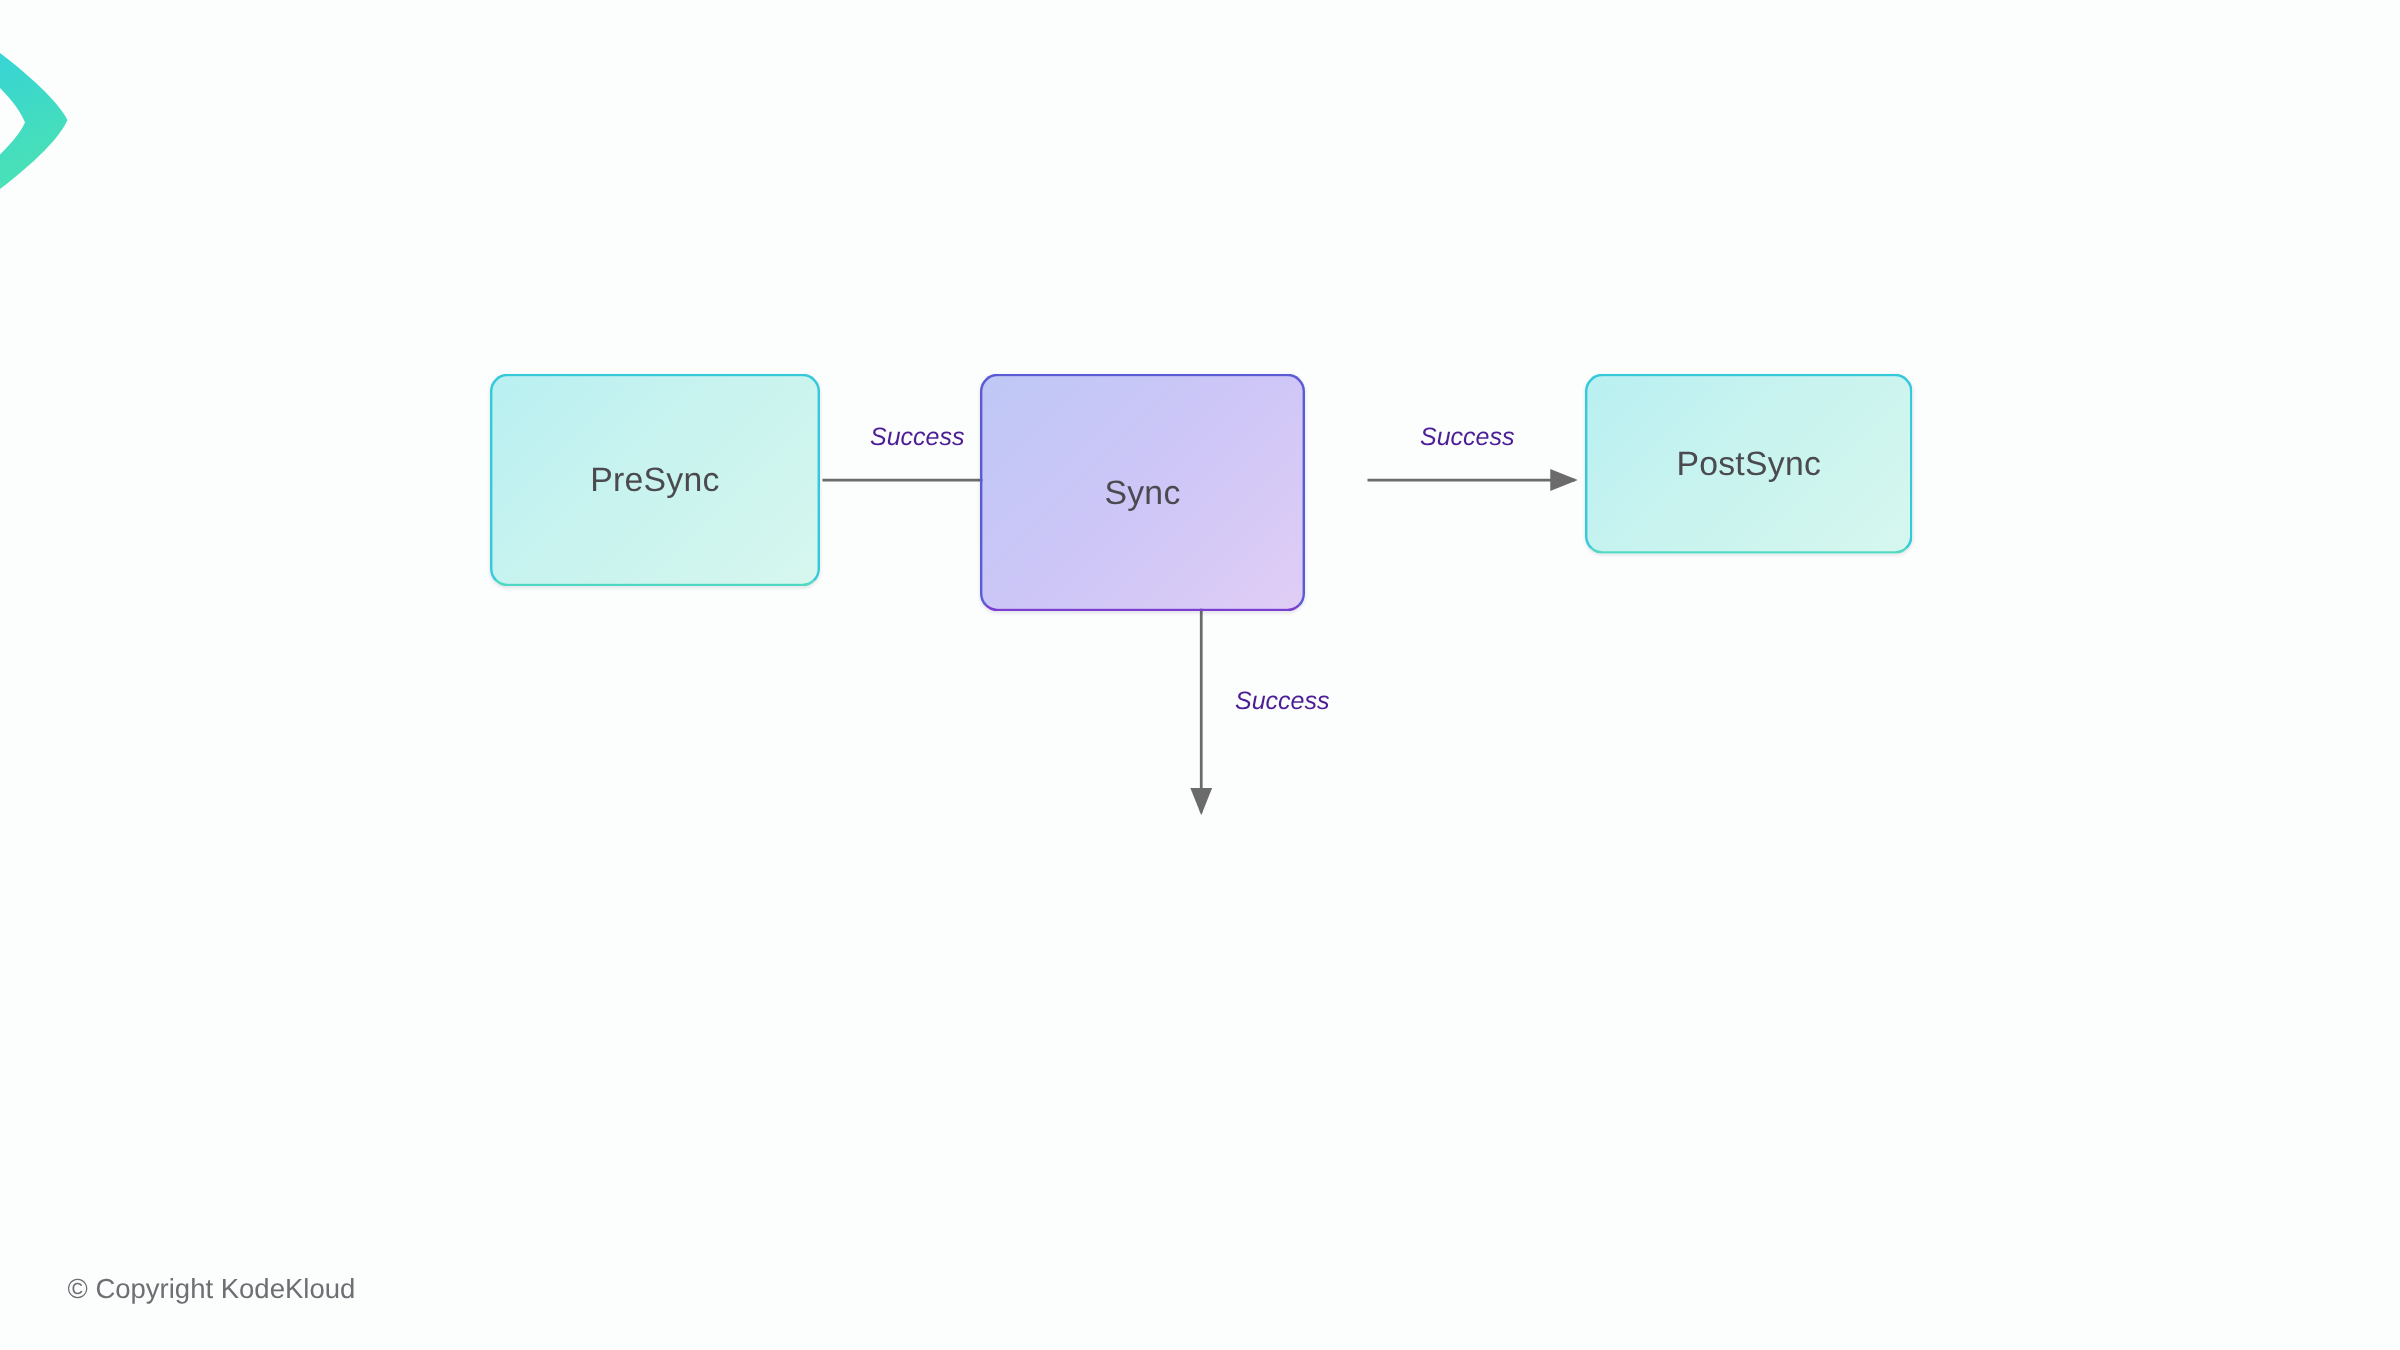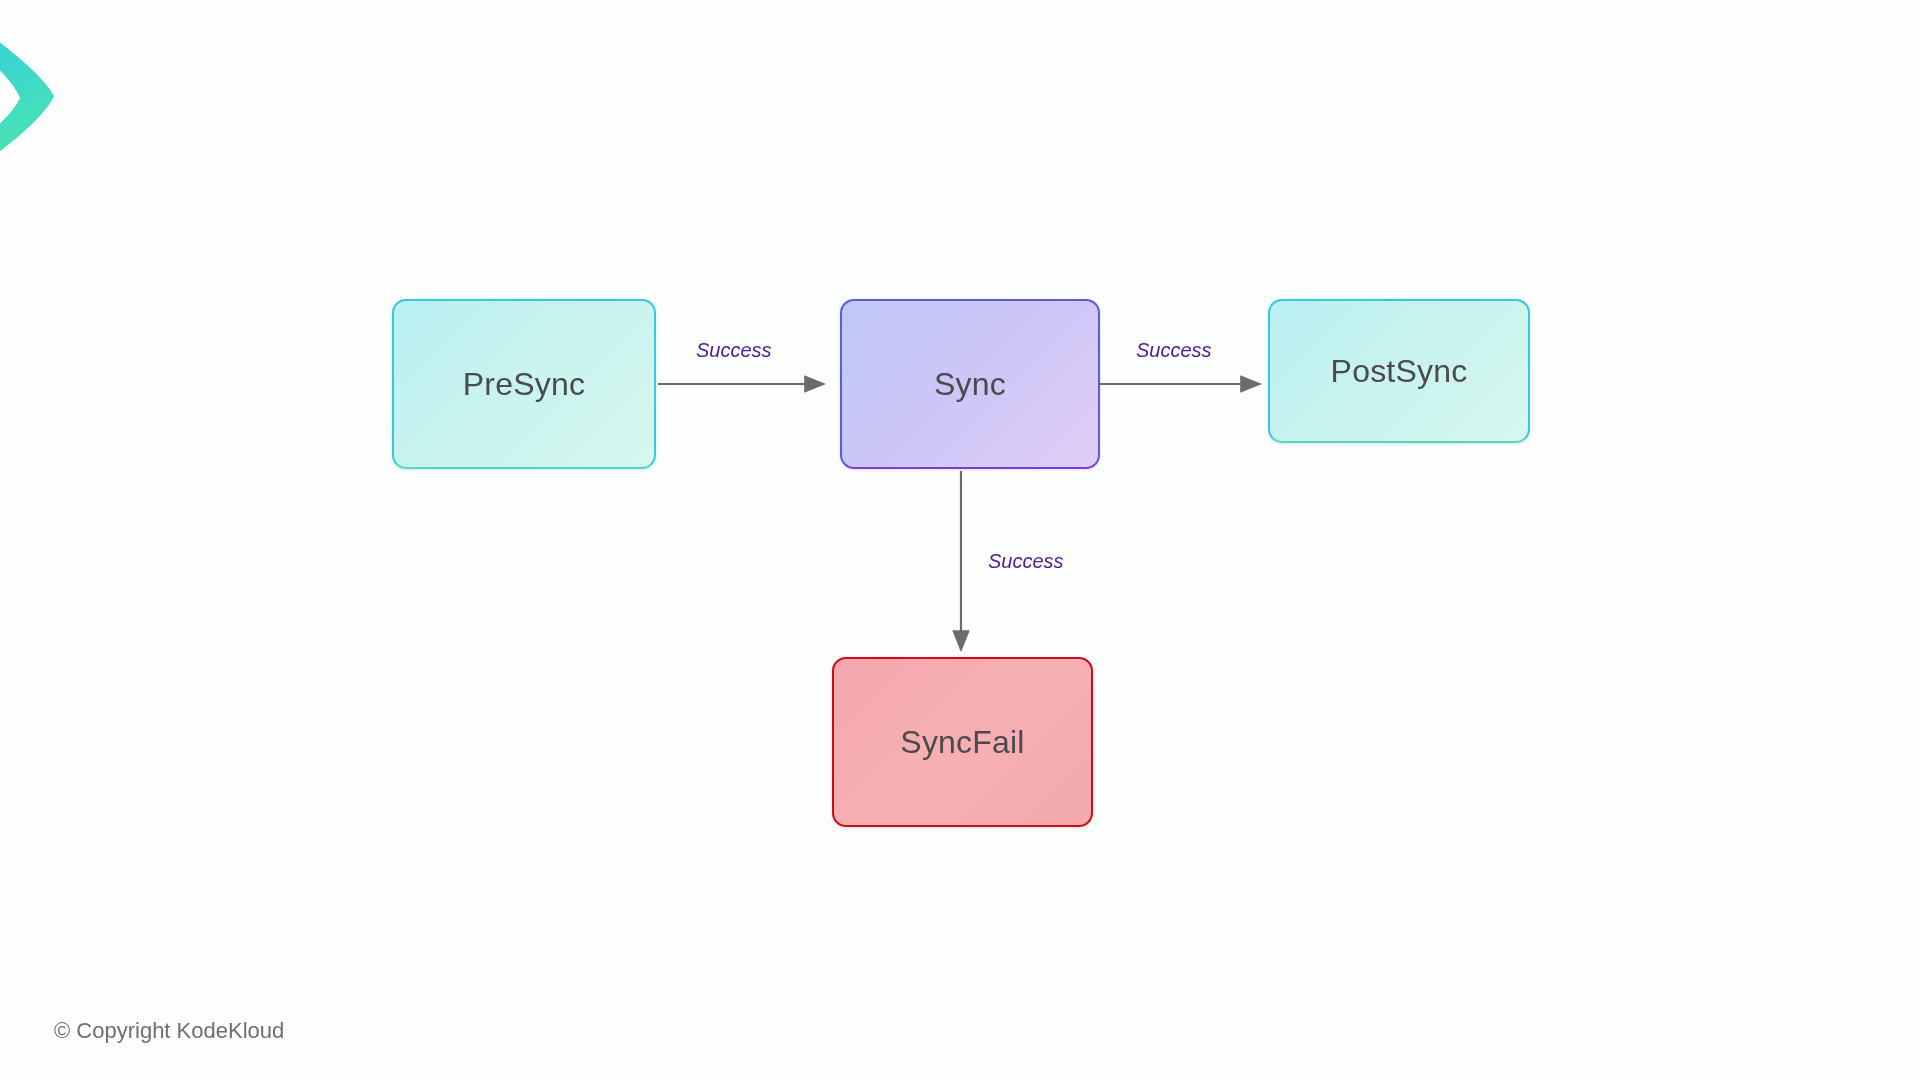--- a/index.html
+++ b/index.html
@@ -58,21 +58,21 @@
     pointer-events: none;
   }
 
   .node {
     position: absolute;
     box-sizing: border-box;
     border-radius: 14px;
     display: flex;
     align-items: center;
     justify-content: center;
-    font-size: 32px;
+    font-size: 27px;
     font-weight: 400;
     color: #4a4a4f;
     letter-spacing: 0.2px;
     box-shadow: 0 1px 3px rgba(30, 40, 60, 0.13);
   }
 
   .node--hook {
     background: linear-gradient(135deg, #b9f0f2 0%, #c8f3ef 45%, #d6f7ee 100%);
     border: 2px solid #35c9da;
     border-bottom-color: #4fd8c2;
@@ -81,21 +81,21 @@
     background: linear-gradient(135deg, #bfc8f6 0%, #cdc6f7 50%, #e0cdf5 100%);
     border: 2px solid #5b5bd6;
     border-bottom-color: #7a3fd0;
   }
   .node--fail {
     background: linear-gradient(135deg, #f4a7ae 0%, #f6b0b4 50%, #f3a9ae 100%);
     border: 2px solid #d10b16;
   }
 
   #node-presync  { left: 392px;  top: 299px; width: 264px; height: 170px; }
-  #node-sync     { left: 840px;  top: 299px; width: 260px; height: 170px; }
+  #node-sync     { left: 784px;  top: 299px; width: 260px; height: 190px; }
   #node-postsync { left: 1268px; top: 299px; width: 262px; height: 144px; }
   #node-syncfail { left: 832px;  top: 657px; width: 261px; height: 170px; }
 
   .edge-label {
     position: absolute;
     font-size: 20px;
     color: #4c1d95;
     white-space: nowrap;
     font-style: italic;
   }
@@ -152,23 +152,20 @@
   </div>
 
   <div class="node node--sync" id="node-sync">
     <span>Sync</span>
   </div>
 
   <div class="node node--hook" id="node-postsync">
     <span>PostSync</span>
   </div>
 
-  <div class="node node--fail" id="node-syncfail">
-    <span>SyncFail</span>
-  </div>
 
   <div class="edge-label" id="label-success-1">Success</div>
 
   <div class="edge-label" id="label-success-2">Success</div>
 
   <div class="edge-label" id="label-failure">Success</div>
 </div>
 
 <div class="footer-copyright">© Copyright KodeKloud</div>
 

